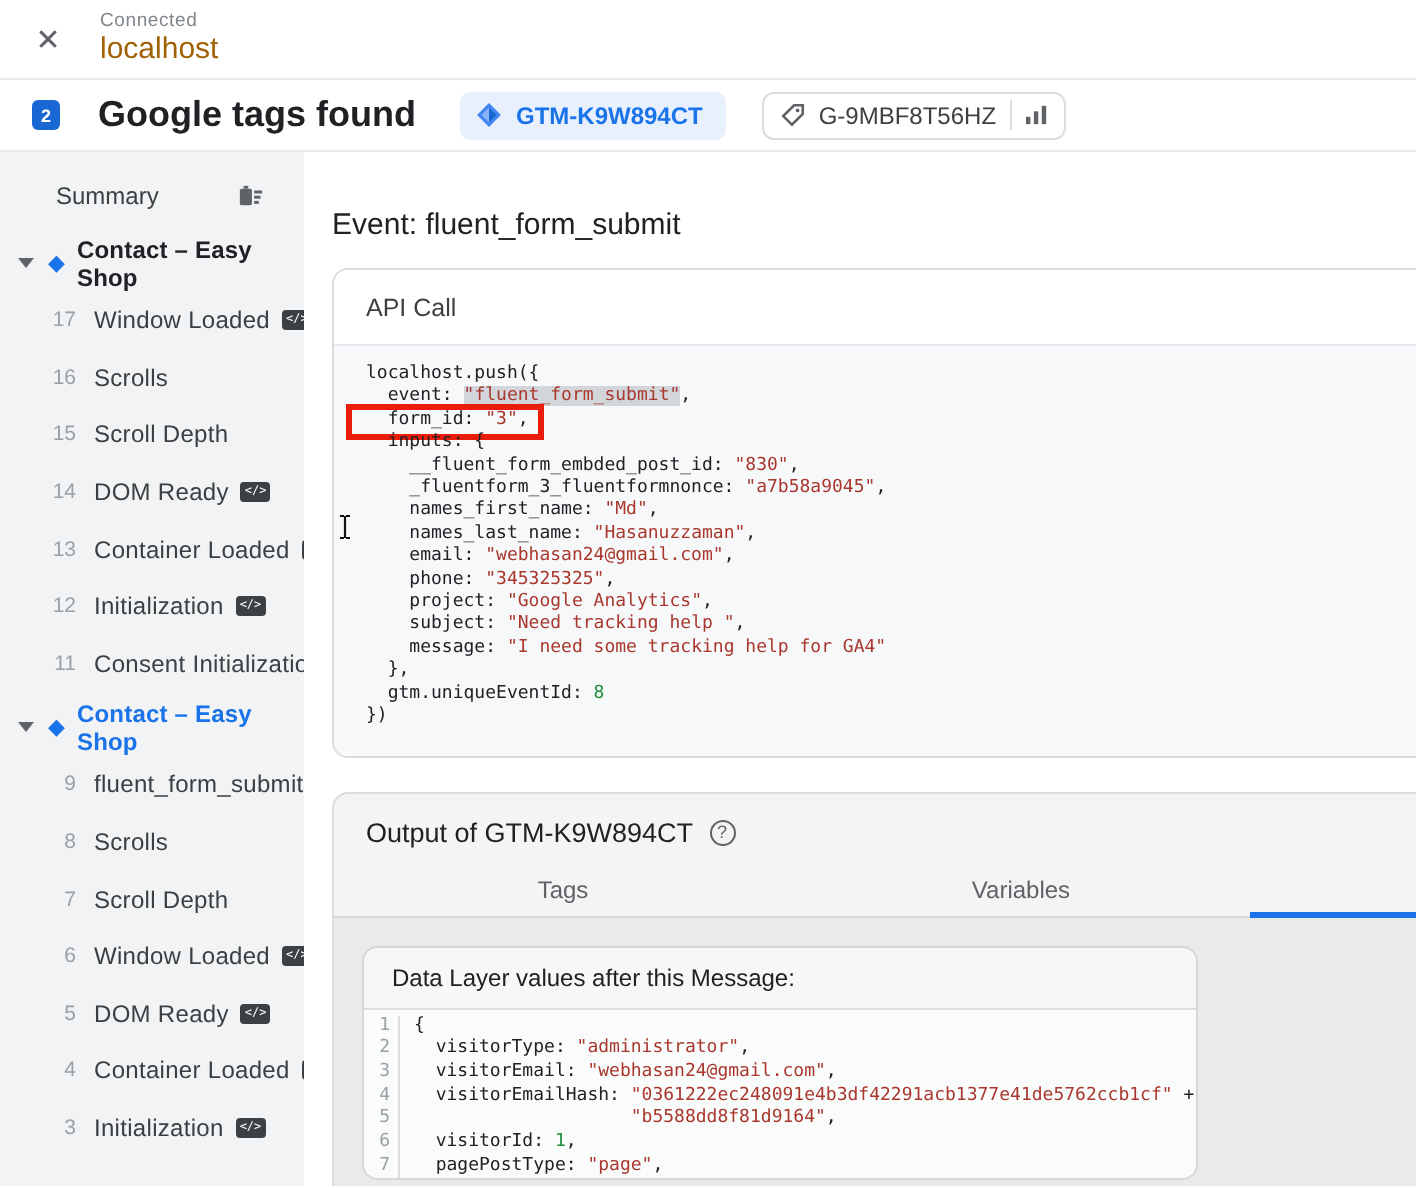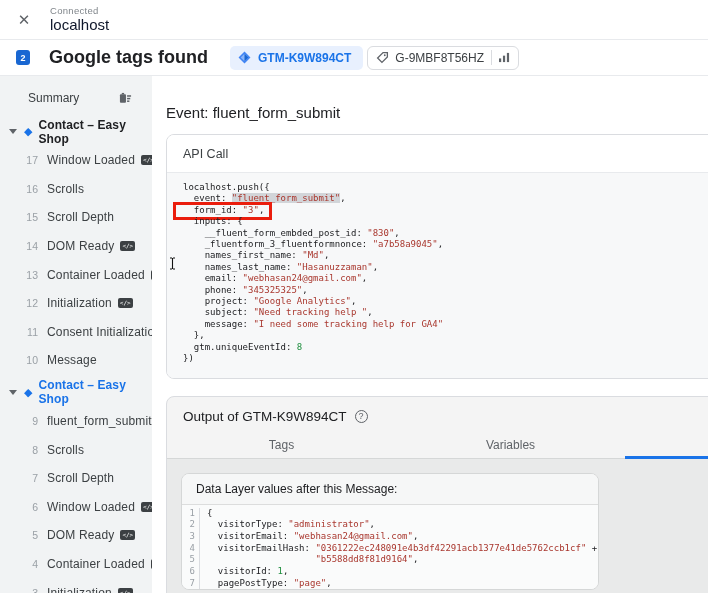--- a/index.html
+++ b/index.html
@@ -4,29 +4,29 @@
 <style>
   * { margin:0; padding:0; box-sizing:border-box; }
   html,body { width:708px; height:594px; overflow:hidden; background:#fff;
     font-family:"Liberation Sans", sans-serif; color:#202124; }
 
   
   .topbar { height:40px; display:flex; align-items:center; border-bottom:1px solid #e8eaed; background:#fff; }
   .close-btn { width:36px; text-align:center; color:#5f6368; font-size:15px; cursor:pointer; margin-left:6px; }
   .host-block { margin-left:8px; line-height:1.1; }
   .host-status { font-size:9.5px; color:#80868b; letter-spacing:.3px; }
-  .host-name { font-size:15px; color:#0f172a; margin-top:1px; }
+  .host-name { font-size:15px; color:#a16207; margin-top:1px; }
 
   .tagbar { height:36px; display:flex; align-items:center; border-bottom:1px solid #e8eaed; background:#fff; padding-left:16px; }
   .count-badge { width:14px; height:15px; border-radius:3px; background:#1967d2; color:#fff; font-size:9px; font-weight:bold;
     display:flex; align-items:center; justify-content:center; }
   .tags-found { margin-left:19px; font-size:18px; font-weight:bold; color:#202124; }
   .chip { height:24px; display:flex; align-items:center; border-radius:5px; font-size:12px; }
   .chip-gtm { margin-left:22px; background:#e8f0fe; color:#1a73e8; font-weight:bold; padding:0 12px 0 8px; gap:7px; }
-  .chip-ga { margin-left:4px; background:#fff; border:1px solid #dadce0; color:#3c4043; padding:0 8px; border-radius:6px; }
+  .chip-ga { margin-left:18px; background:#fff; border:1px solid #dadce0; color:#3c4043; padding:0 8px; border-radius:6px; }
   .chip-divider { width:1px; height:15px; background:#dadce0; margin:0 7px; }
 
   
   .content { display:flex; height:517px; }
   .sidebar { width:152px; flex-shrink:0; background:#f1f3f4; padding-top:6px; overflow:hidden; }
   .main { flex:1; overflow:hidden; padding-left:14px; background:#fff; }
 
   
   .summary-row { height:32px; display:flex; align-items:center; justify-content:space-between; padding:0 20px 0 28px; }
   .summary-label { font-size:12px; color:#3c4043; }
@@ -163,24 +163,20 @@
     </div>
     <div class="item-row">
       <span class="item-num">12</span>
       <span class="item-label">Initialization</span>
       <span class="code-badge">&lt;/&gt;</span>
     </div>
     <div class="item-row">
       <span class="item-num">11</span>
       <span class="item-label">Consent Initialization</span>
       <span class="code-badge">&lt;/&gt;</span>
-    </div>
-    <div class="item-row">
-      <span class="item-num">10</span>
-      <span class="item-label">Message</span>
     </div>
 
     <div class="group-row group-selected">
       <span class="tri"></span>
       <span class="diamond">◆</span>
       <span class="group-label">Contact – Easy Shop</span>
     </div>
 
     <div class="item-row">
       <span class="item-num">9</span>

